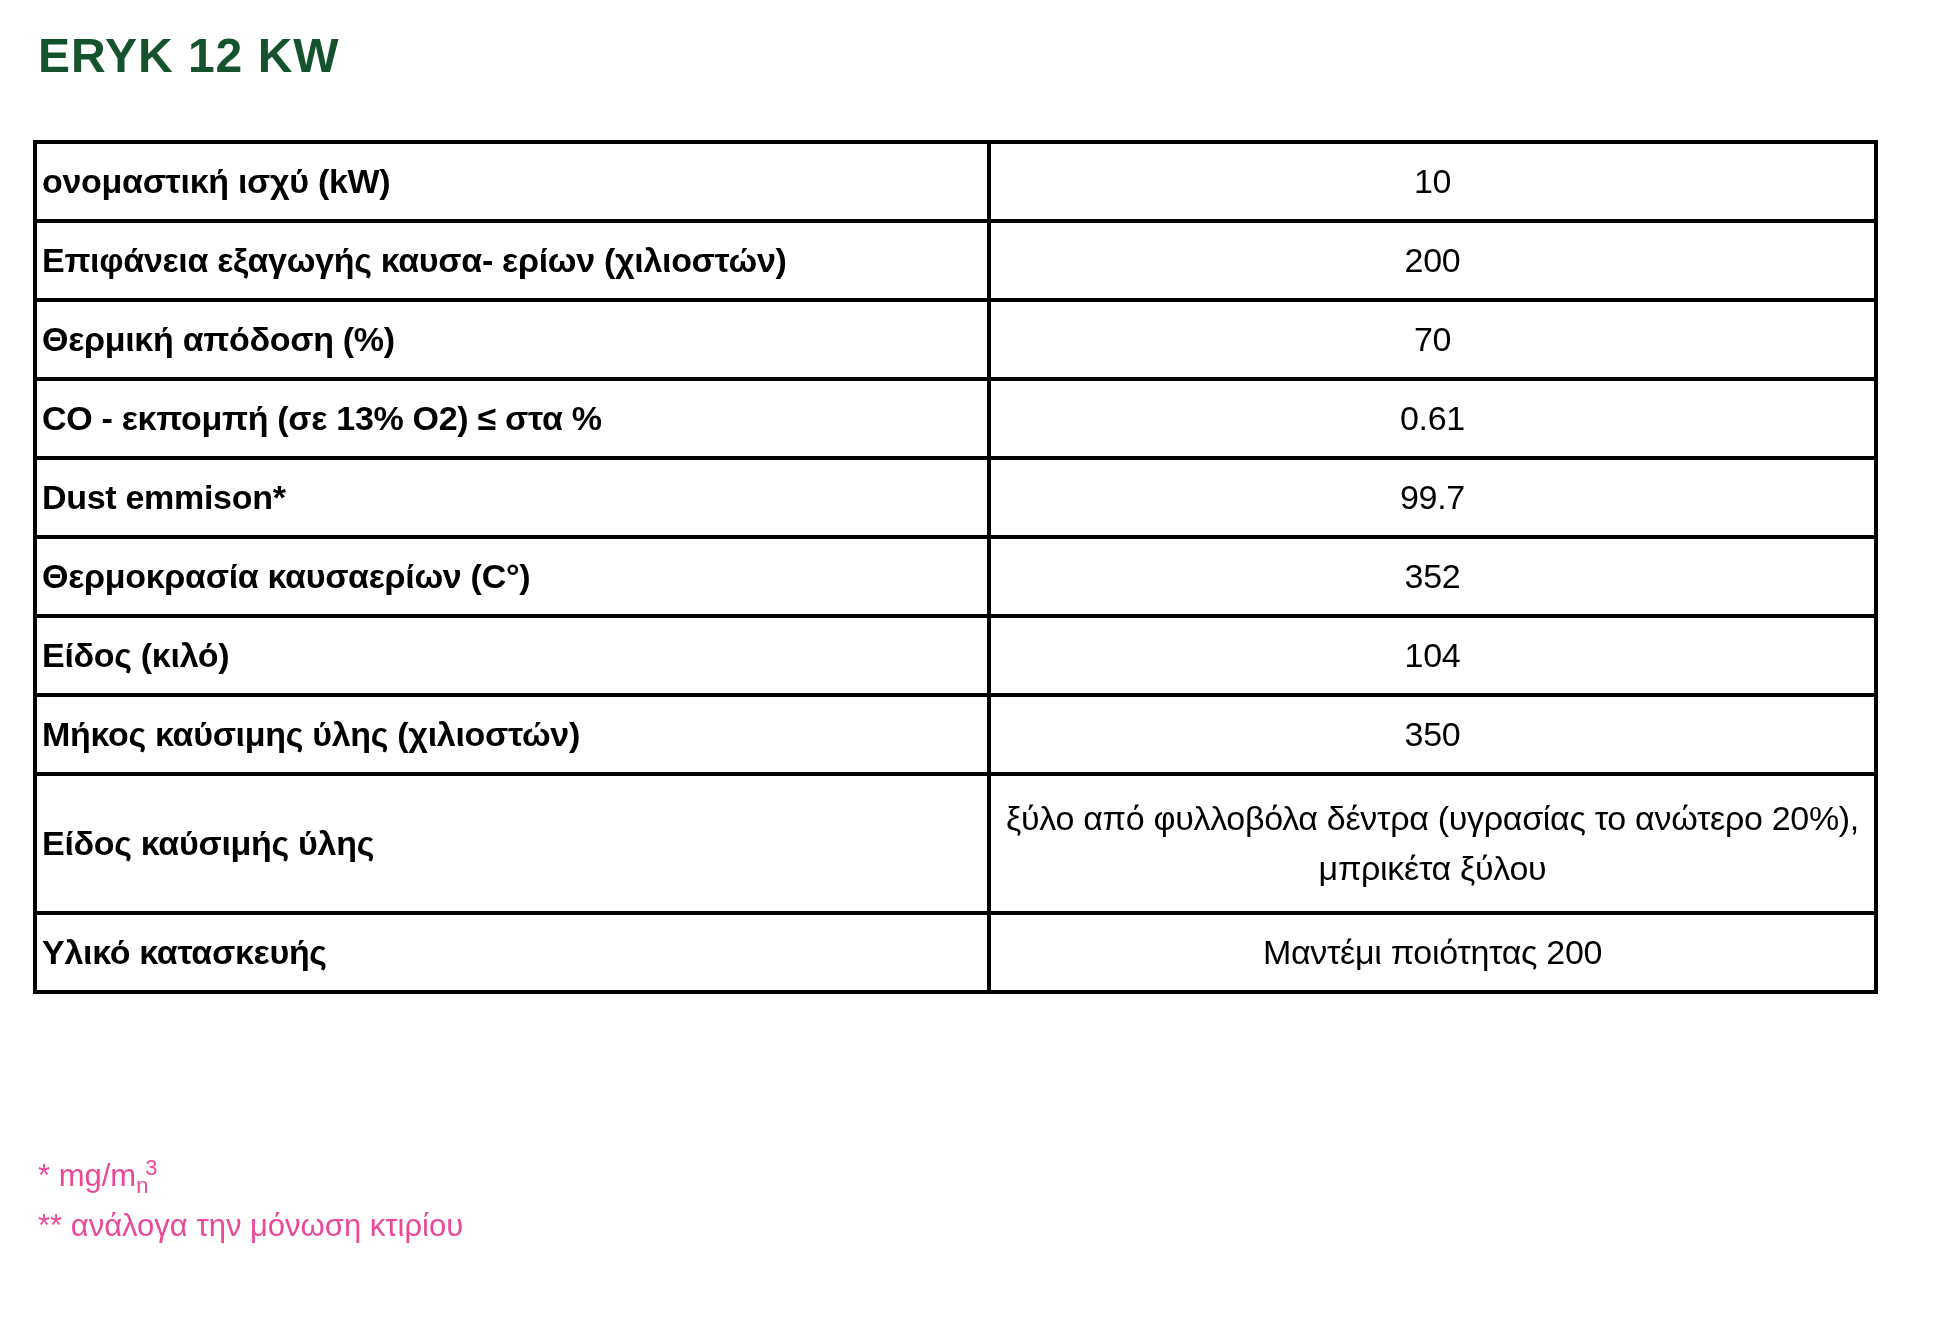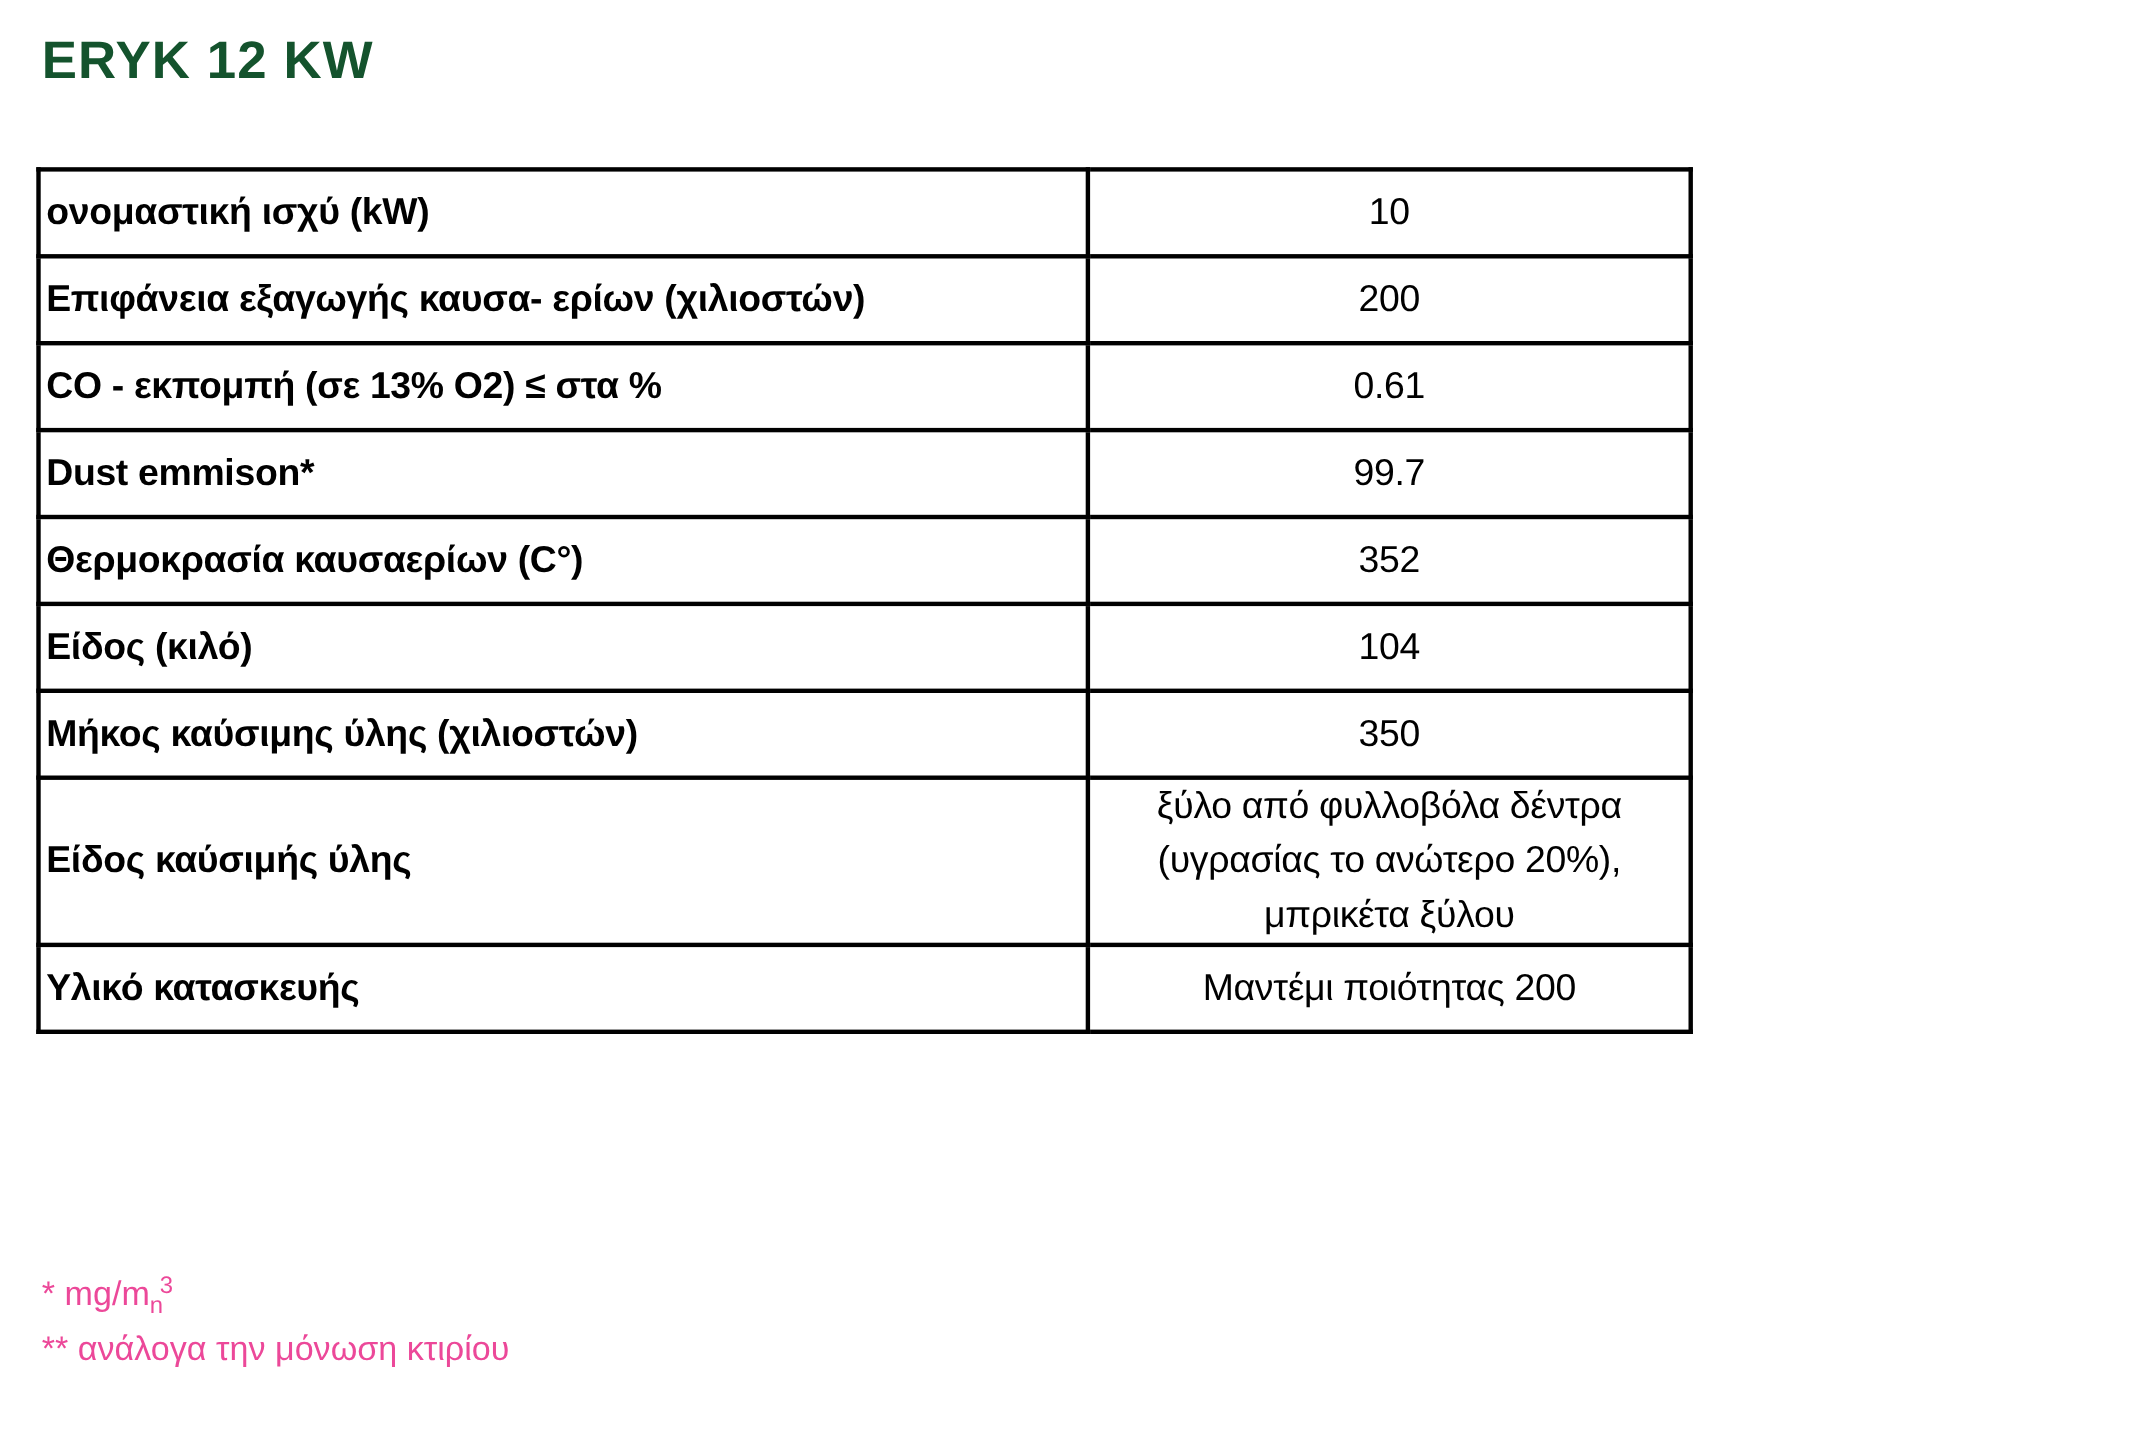--- a/index.html
+++ b/index.html
@@ -23,22 +23,22 @@
     margin: 0;
     font-size: 48px;
     font-weight: bold;
     letter-spacing: 1px;
     color: #14532d;
     font-family: "Liberation Sans", sans-serif;
   }
   table.spec-table {
     position: absolute;
     left: 33px;
-    top: 152px;
-    width: 1506px;
+    top: 140px;
+    width: 1845px;
     border-collapse: collapse;
     table-layout: fixed;
   }
   table.spec-table td {
     border: 4px solid #000000;
     font-size: 34px;
     letter-spacing: -0.3px;
     height: 75px;
     vertical-align: middle;
     overflow: hidden;
@@ -89,20 +89,24 @@
     <tbody>
         <tr>
           <td class="label-cell">ονομαστική ισχύ (kW)</td>
           <td class="value-cell">10</td>
         </tr>
         <tr>
           <td class="label-cell">Επιφάνεια εξαγωγής καυσα- ερίων (χιλιοστών)</td>
           <td class="value-cell">200</td>
         </tr>
         <tr>
+          <td class="label-cell">Θερμική απόδοση (%)</td>
+          <td class="value-cell">70</td>
+        </tr>
+        <tr>
           <td class="label-cell">CO - εκπομπή (σε 13% O2) ≤ στα %</td>
           <td class="value-cell">0.61</td>
         </tr>
         <tr>
           <td class="label-cell">Dust emmison*</td>
           <td class="value-cell">99.7</td>
         </tr>
         <tr>
           <td class="label-cell">Θερμοκρασία καυσαερίων (C°)</td>
           <td class="value-cell">352</td>

